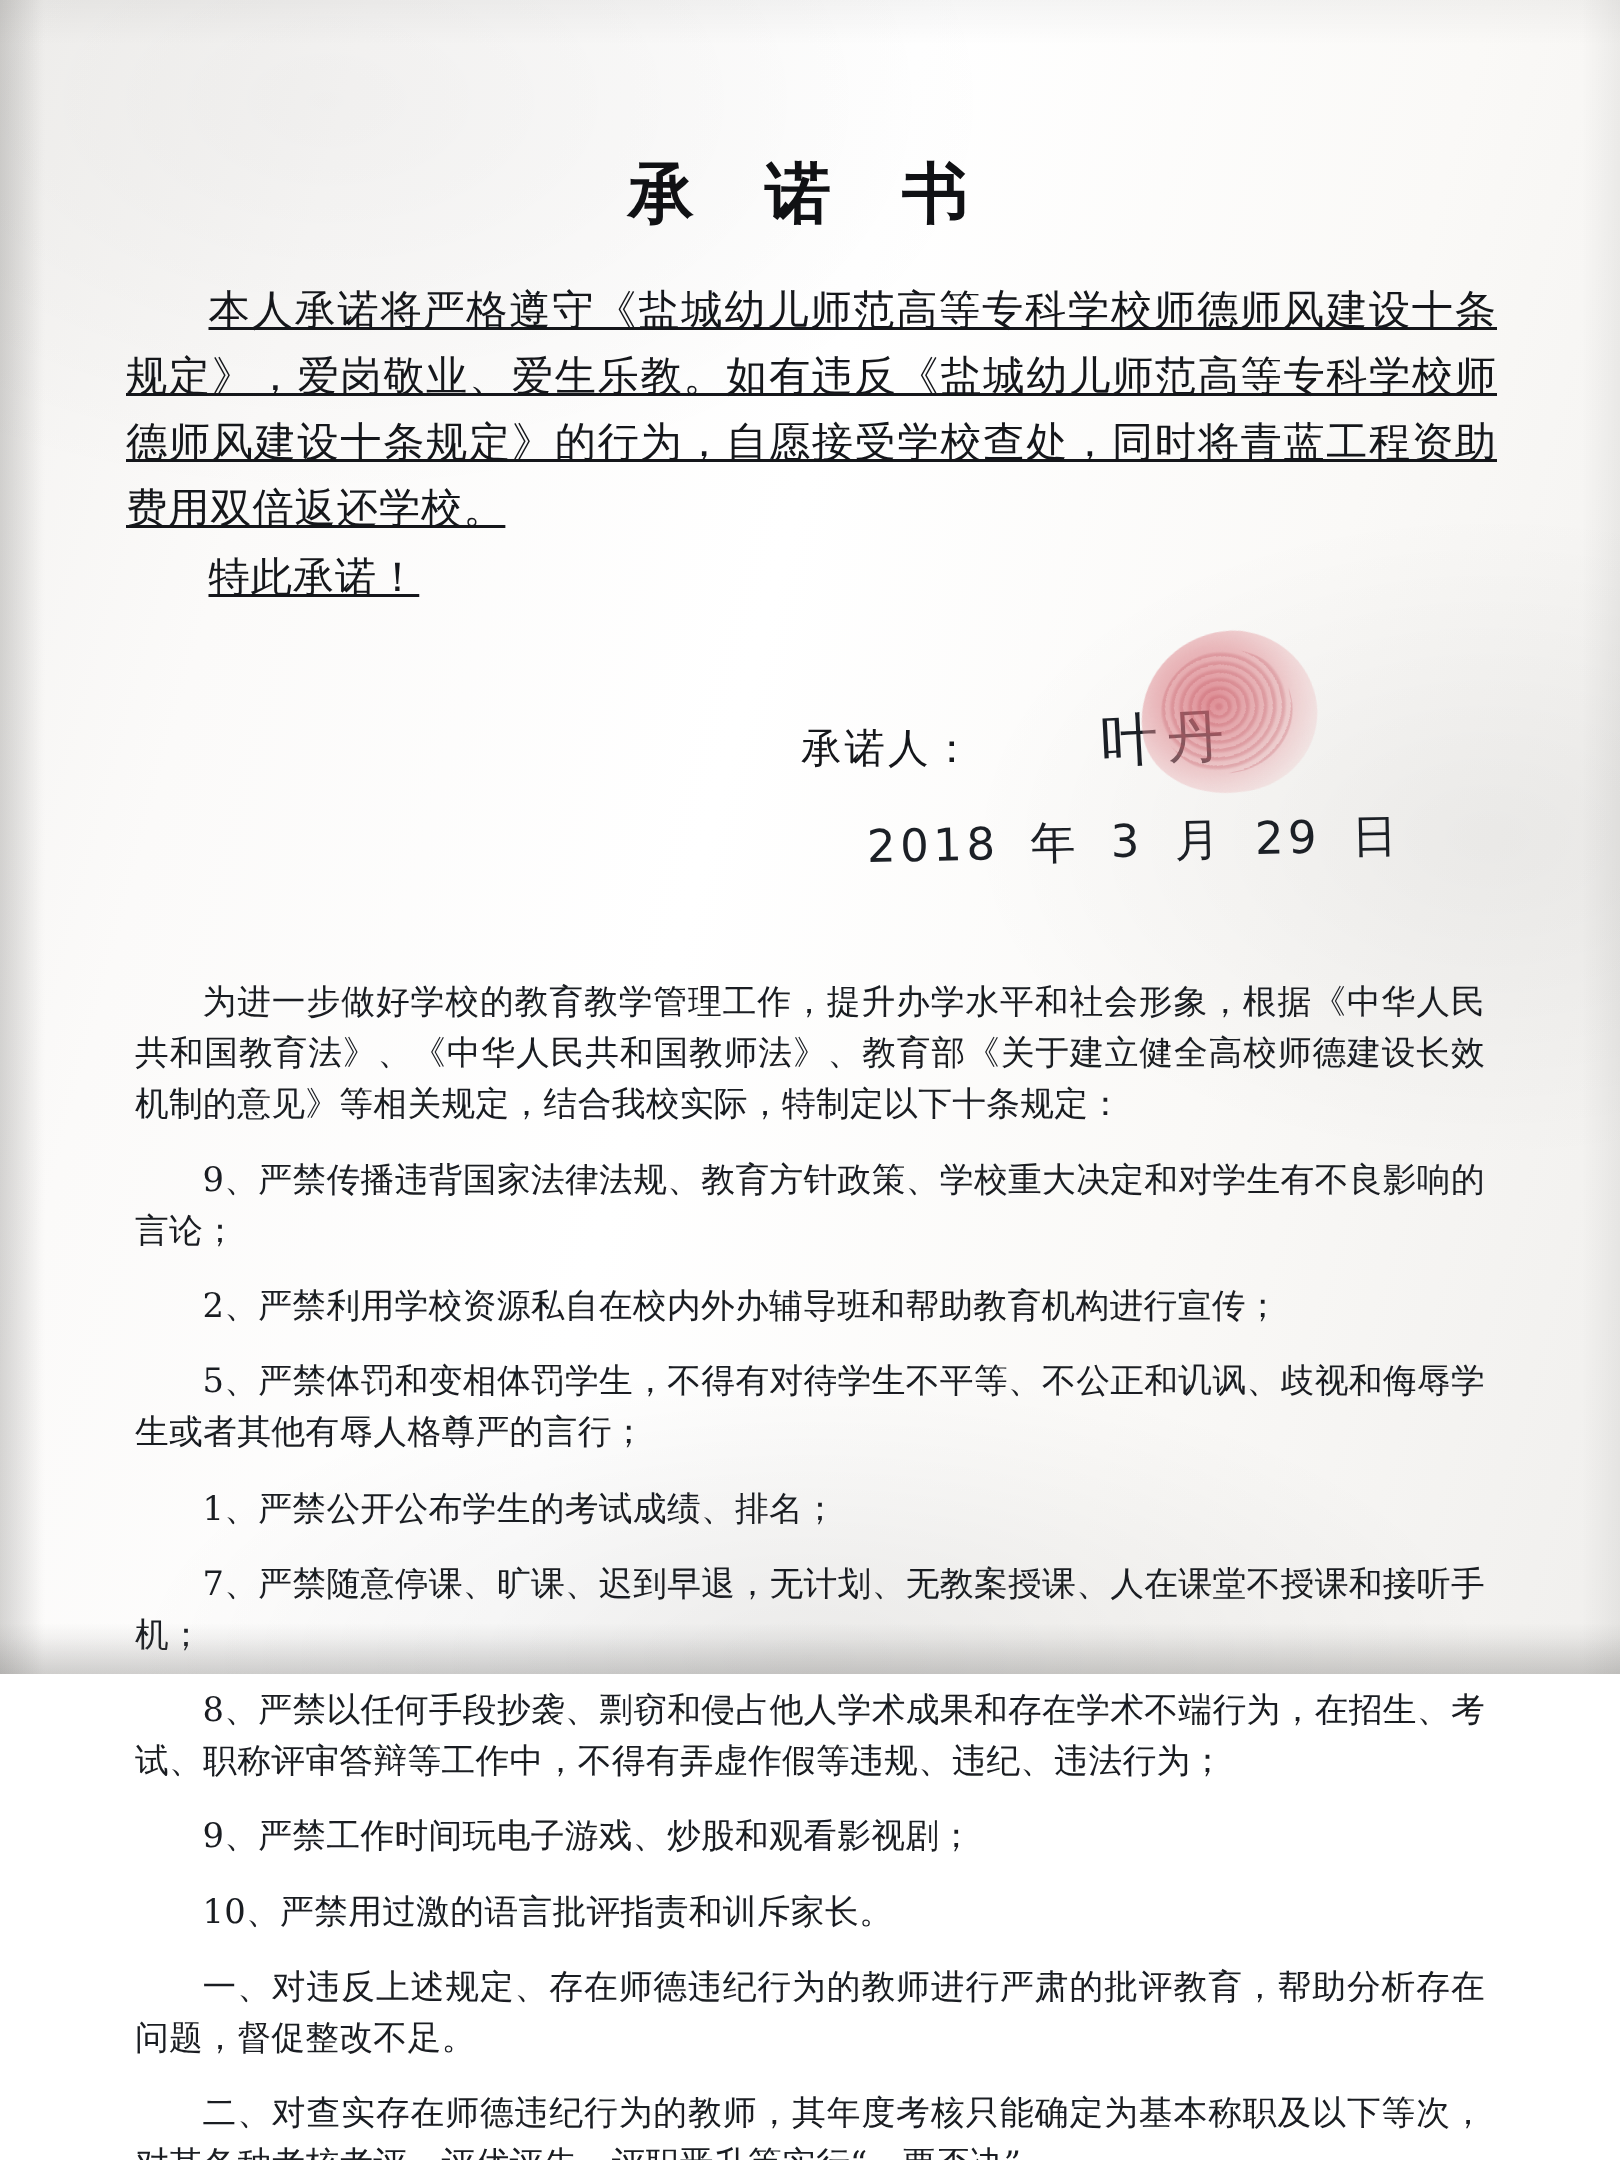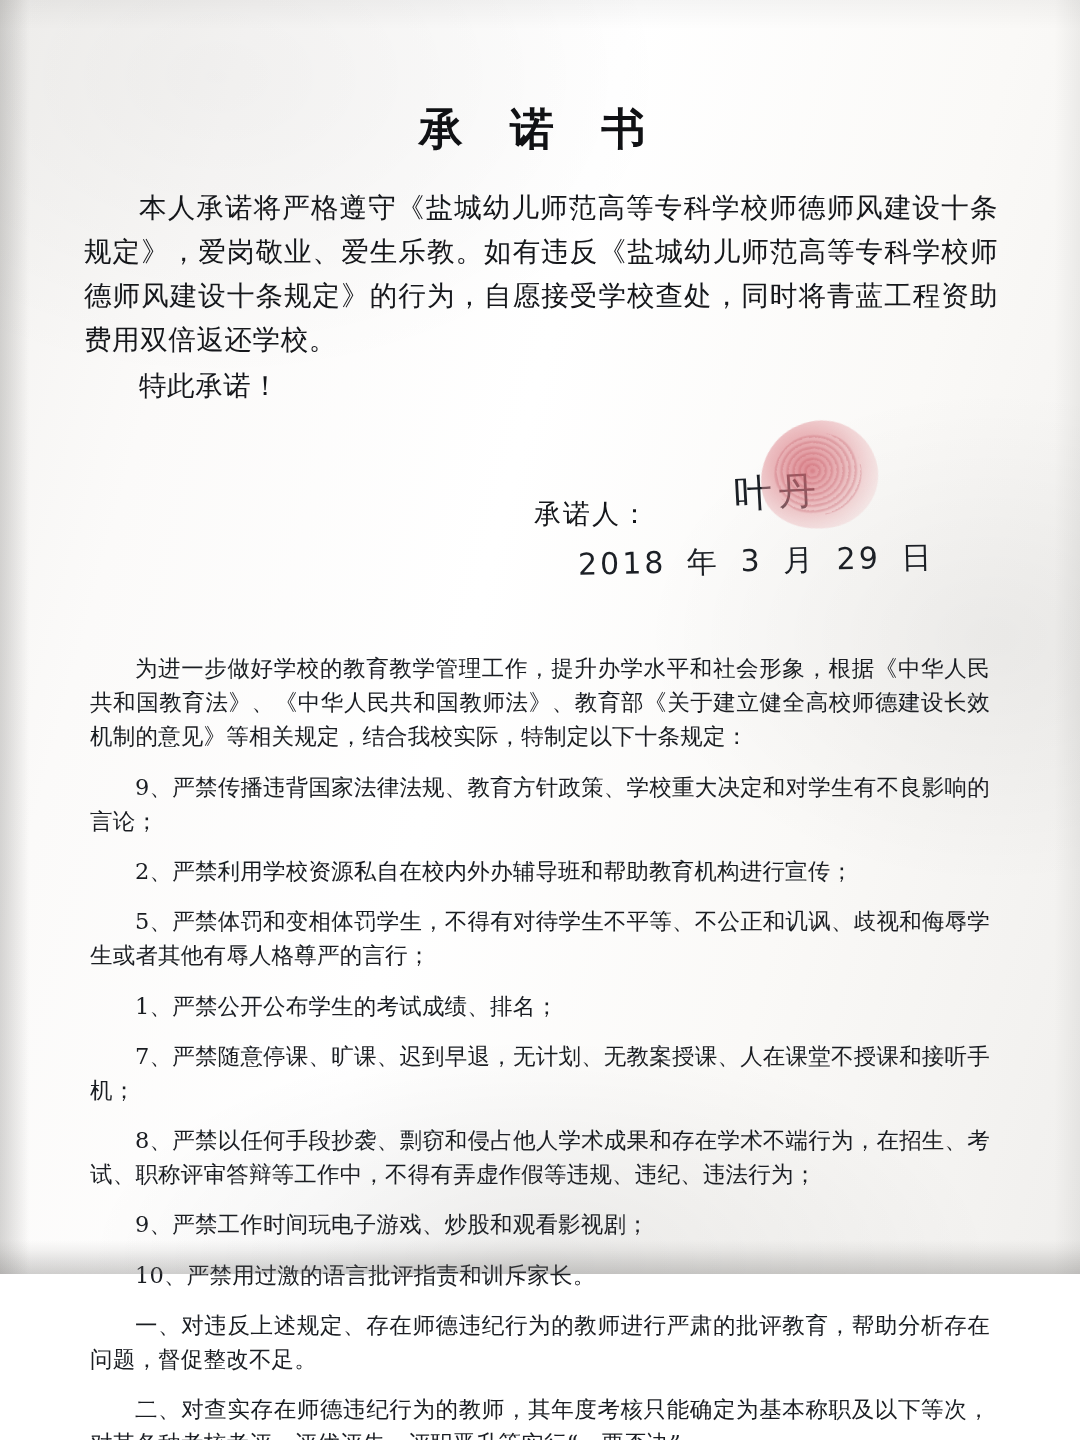--- a/index.html
+++ b/index.html
@@ -11,21 +11,21 @@
     width: 1080px;
     height: 1440px;
     overflow: hidden;
     font-family: "DejaVu Sans", sans-serif;
   }
 
   
   .page {
     position: relative;
     width: 1080px;
-    height: 1274px;
+    height: 1116px;
     background:
       radial-gradient(ellipse 70% 40% at 20% 6%, rgba(0,0,0,0.045), rgba(0,0,0,0) 60%),
       radial-gradient(ellipse 50% 30% at 92% 50%, rgba(0,0,0,0.05), rgba(0,0,0,0) 65%),
       radial-gradient(ellipse 60% 25% at 50% 99%, rgba(0,0,0,0.07), rgba(0,0,0,0) 70%),
       linear-gradient(105deg, #f3f2f0 0%, #fbfaf9 18%, #ffffff 45%, #faf9f7 72%, #f0efed 100%);
     box-sizing: border-box;
   }
   .page::after {
     
     content: "";
@@ -61,32 +61,33 @@
     font-size: 27.5px;
     line-height: 1.60;
     letter-spacing: 0.6px;
     text-align: justify;
     color: #15171b;
     padding: 0 8px 0 10px;
   }
   .pledge p {
     margin: 0;
     text-indent: 2em;
+    text-decoration: underline;
   }
   .pledge p + p { margin-top: 2px; }
 
   .sign-block {
     margin-top: 66px;
     position: relative;
     height: 160px;
   }
   .sign-line {
     position: absolute;
     left: 460px;
-    top: 23px;
+    top: 8px;
     font-family: "DejaVu Serif", serif;
     font-size: 27px;
     letter-spacing: 2px;
     color: #15171b;
   }
   .hand-name {
     position: absolute;
     left: 660px;
     top: -6px;
     font-family: "DejaVu Sans", sans-serif;

